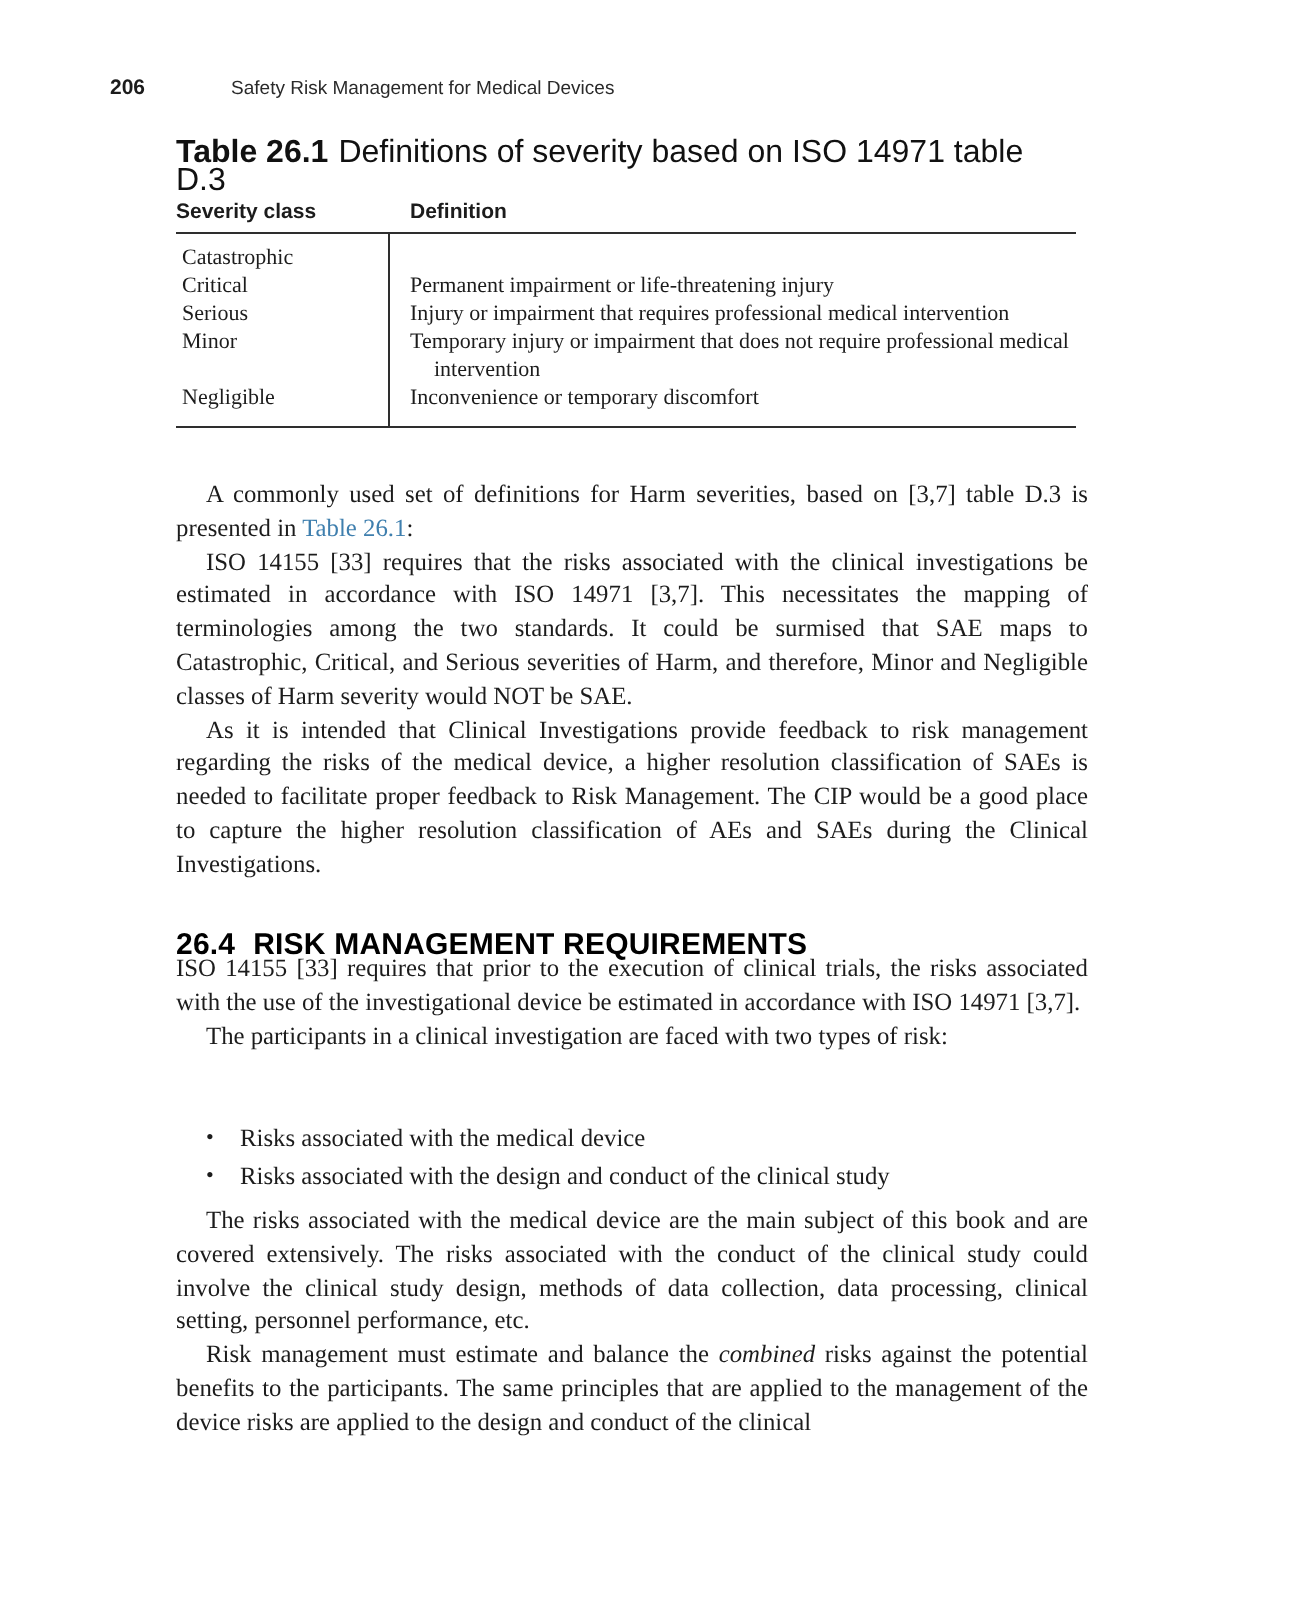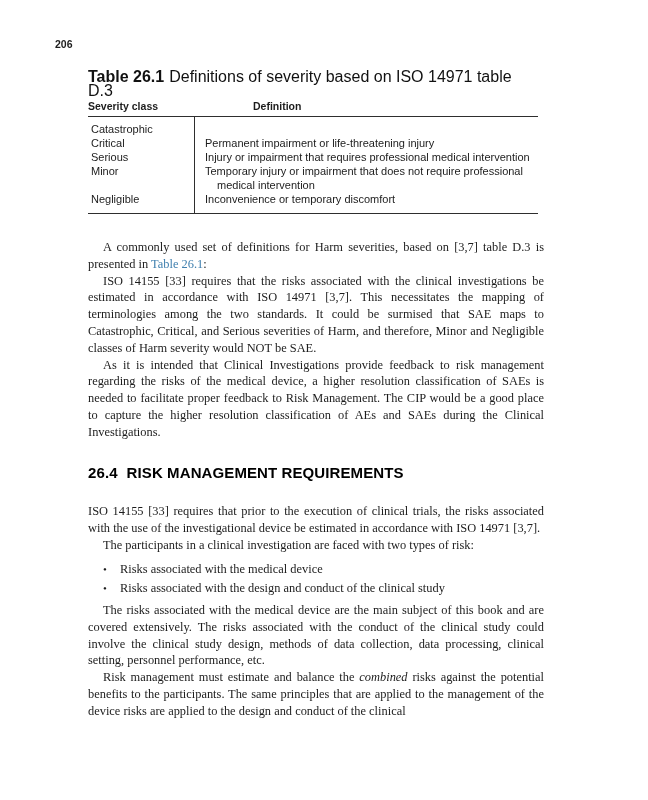--- a/index.html
+++ b/index.html
@@ -31,47 +31,46 @@
   .table-block {
     position: absolute; top: 70px; left: 88px; width: 450px;
     font-family: "Liberation Sans", sans-serif;
   }
   .table-caption { font-size: 16px; line-height: 14px; color: #111; }
   .caption-label { font-weight: bold; margin-right: 5px; }
   .table-colheads {
     display: flex; font-weight: bold; font-size: 10.5px;
     margin-top: 2px; padding-bottom: 4px;
     border-bottom: 1.2px solid #2e2e2e;
-    gap: 48px;
   }
   .colhead-1 { width: 106px; }
   .colhead-2 { flex: 1; padding-left: 11px; }
   .table-body {
     position: relative;
     border-bottom: 1.2px solid #2e2e2e;
-    font-family: Liberation Sans, sans-serif;
+    font-family: Liberation Serif, serif;
     font-size: 11px; line-height: 14px;
     padding: 5px 0 7px 0;
   }
   .col-divider {
     position: absolute; top: 0; bottom: 0; left: 106px;
     width: 1px; background: #2e2e2e;
   }
   .table-row { display: flex; }
   .cell-severity { width: 106px; padding-left: 3px; }
   .cell-definition { flex: 1; padding-left: 23px; padding-right: 2px; text-indent: -12px; }
 
   
   .bodytext {
     position: absolute; left: 88px; width: 456px;
     font-size: 12.4px; line-height: 16.8px;
     text-align: justify;
   }
   .s1 { top: 239px; }
-  .s2 { top: 503px; }
+  .s2 { top: 476px; }
   .s3 { top: 602px; }
   p.indent { text-indent: 15px; }
   .xref {
     color: #3f7fae; text-decoration: none; cursor: pointer;
   }
   .colon { color: #1c1c1c; }
   .em { font-style: italic; }
 
   
   .section-heading {
@@ -92,20 +91,21 @@
   .bullet-glyph { width: 17px; padding-left: 15px; box-sizing: content-box; font-size: 11px; }
   .bullet-text { flex: 1; }
 </style>
 </head>
 <body>
 
 <div class="page">
 
   <div class="page-header">
     <span class="page-number">206</span>
+    <span class="running-title">Safety Risk Management for Medical Devices</span>
   </div>
 
   <div class="table-block">
     <div class="table-caption">
       <span class="caption-label">Table 26.1</span><span>Definitions of severity based on ISO 14971 table D.3</span>
     </div>
     <div class="table-colheads">
       <span class="colhead-1">Severity class</span>
       <span class="colhead-2">Definition</span>
     </div>

